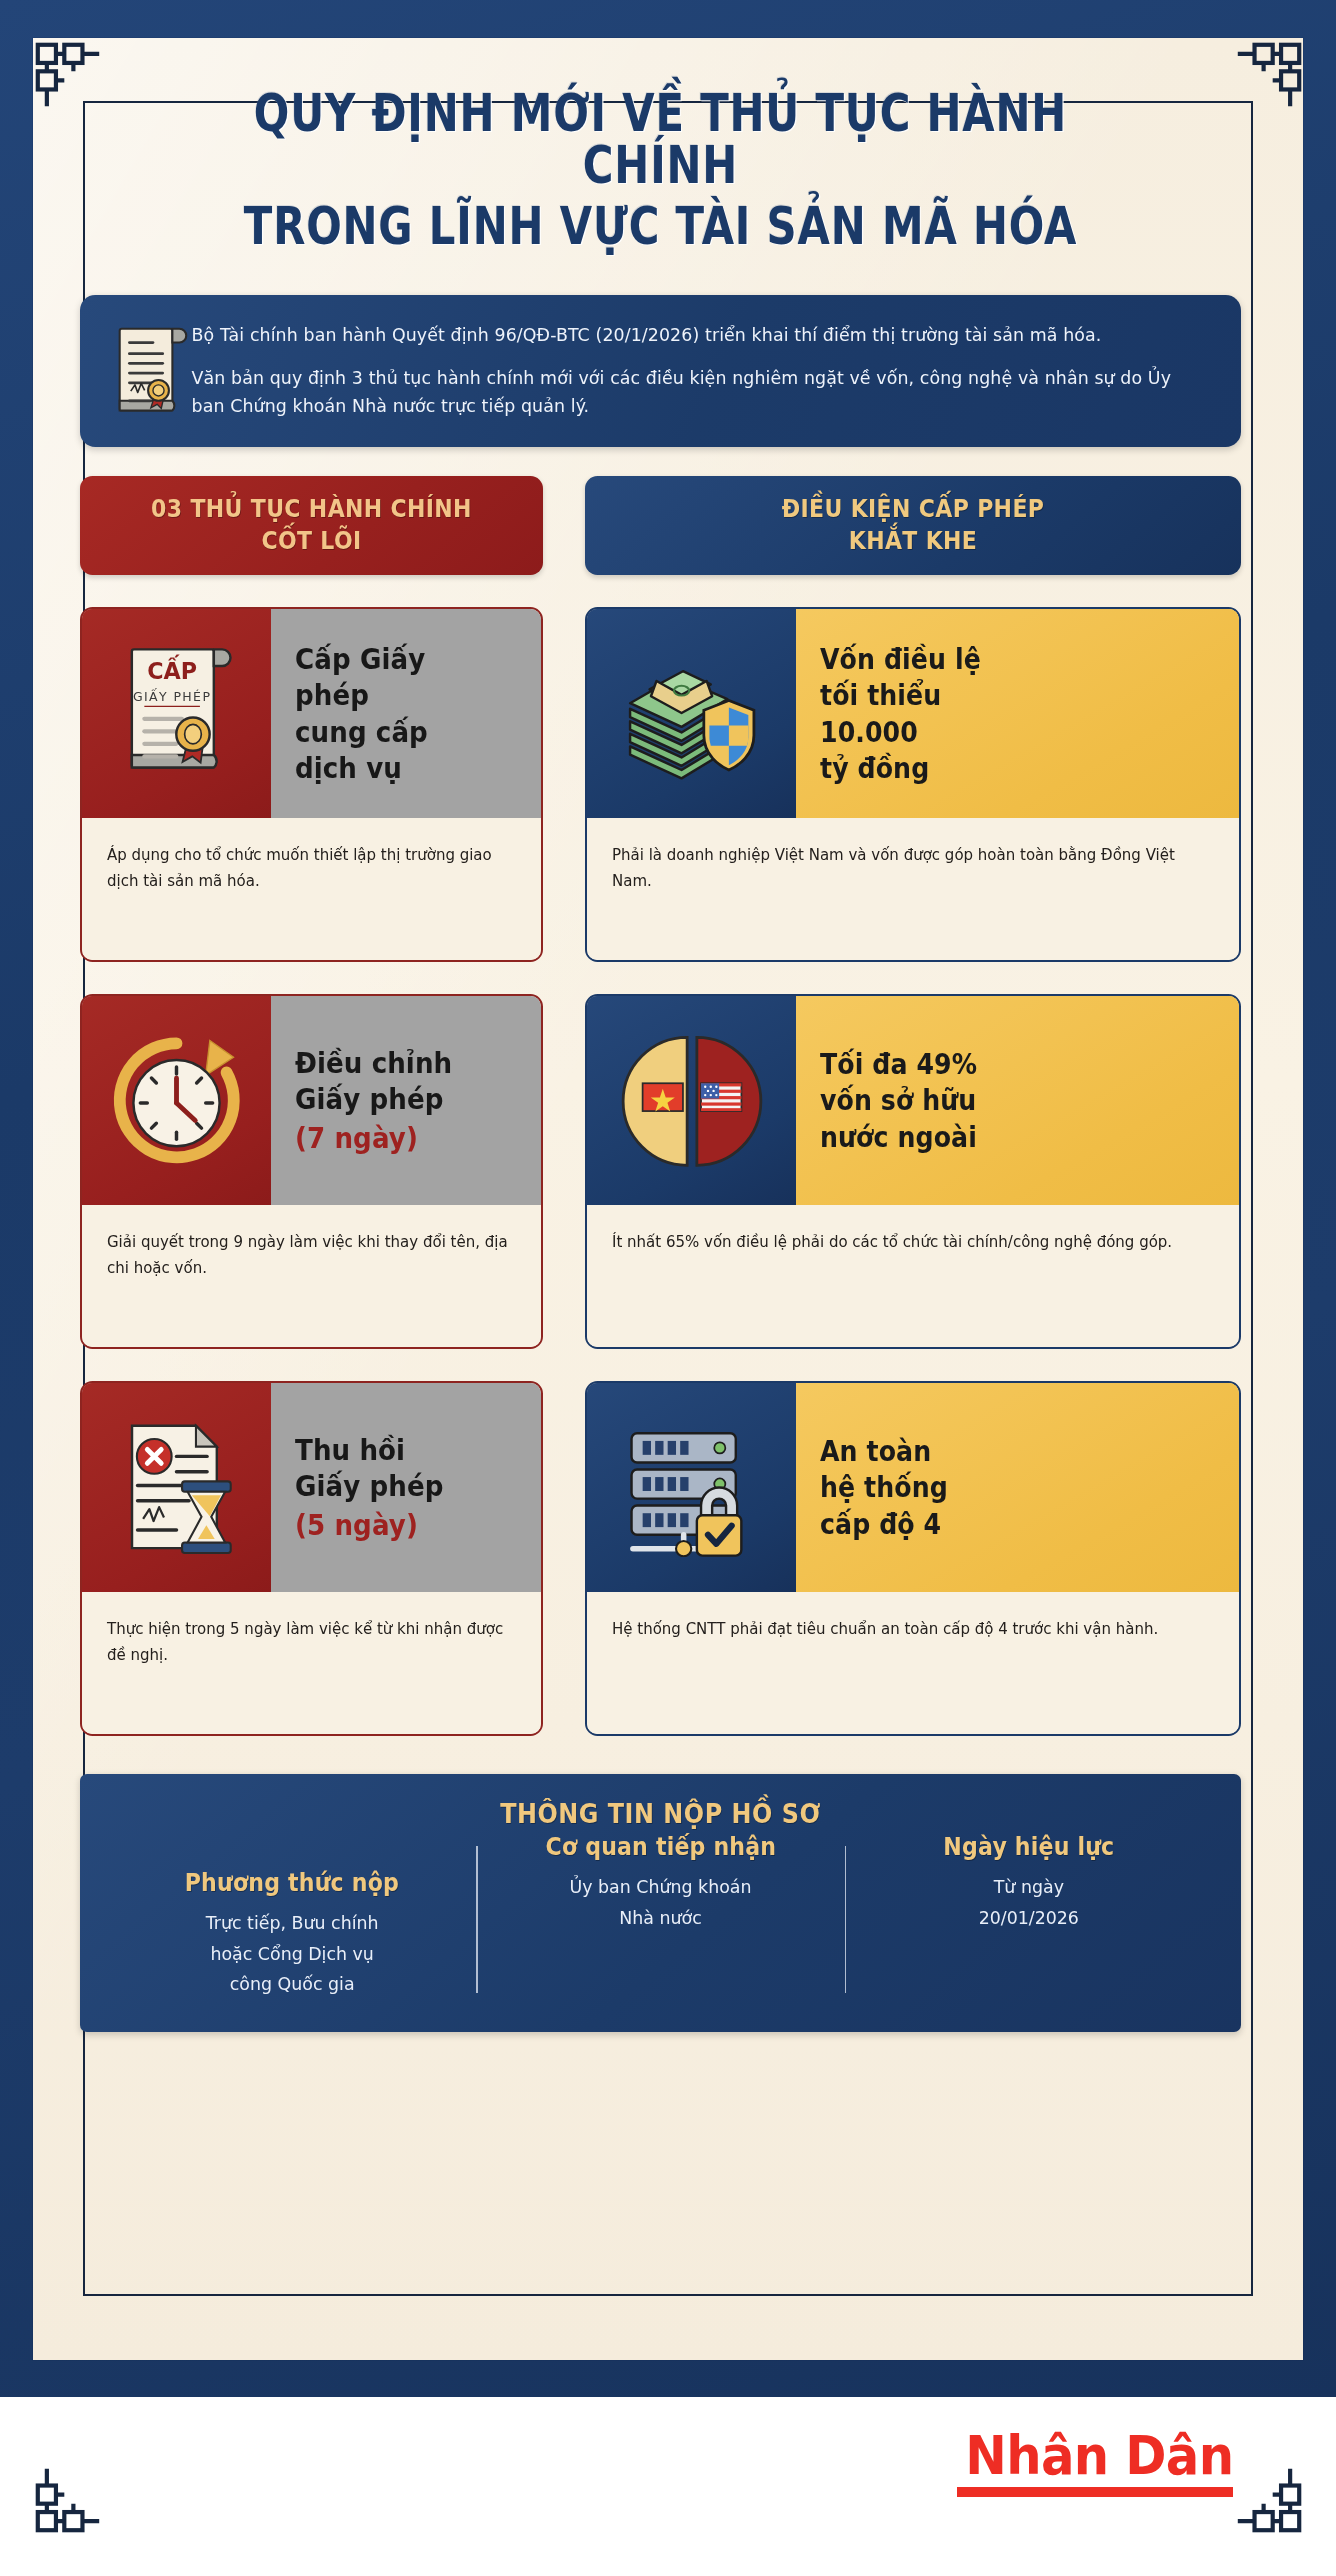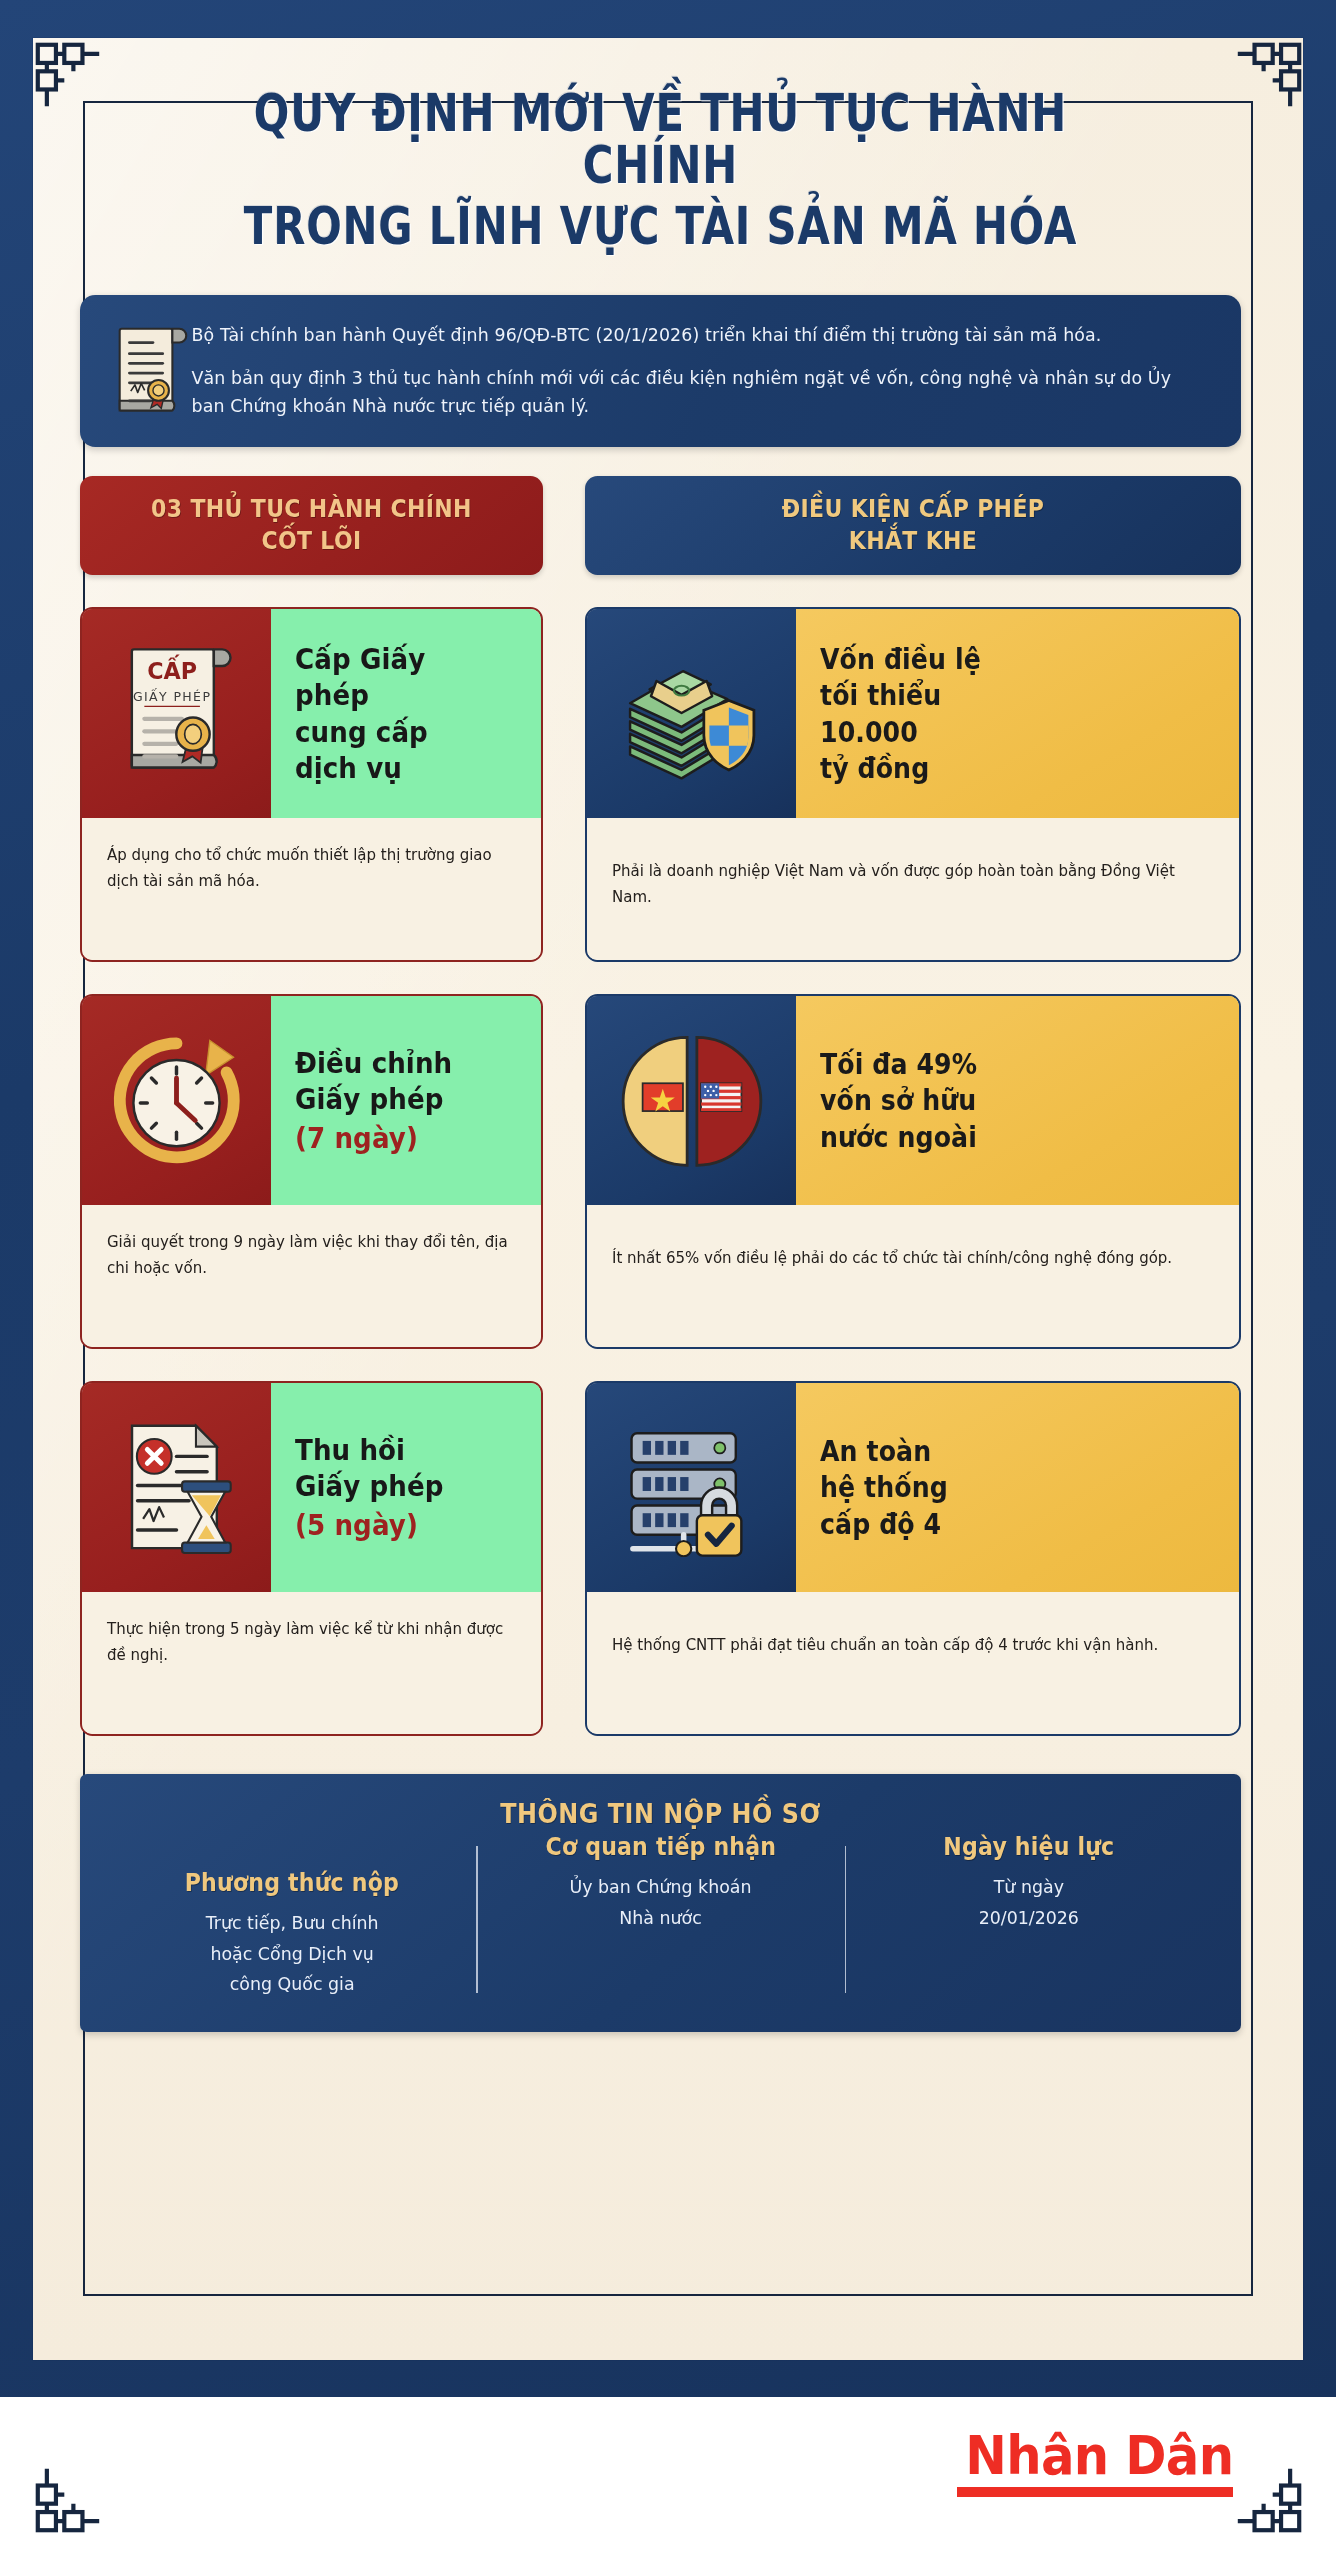--- a/index.html
+++ b/index.html
@@ -167,21 +167,21 @@
   .card {
     margin-top: 32px;
     border-radius: 12.5px;
     overflow: hidden;
     background: #f8f1e3;
     display: flex;
     flex-direction: column;
     min-height: 355px;
   }
   .card.red  { border: 2.1px solid #8e2420; }
-  .card.navy { border: 2.1px solid #1b3a68; gap: 16px; }
+  .card.navy { border: 2.1px solid #1b3a68; }
 
   .card-head {
     display: flex;
     align-items: stretch;
     min-height: 209px;
   }
   .card-art {
     flex: 0 0 189px;
     display: flex;
     align-items: center;
@@ -191,21 +191,21 @@
   .card.navy .card-art { background: #1e3f70; background-image: linear-gradient(150deg,#26487a 0%,#1b3a68 70%,#17315b 100%); }
   .card.navy .card-art { flex: 0 0 209px; }
 
   .card-title {
     flex: 1;
     display: flex;
     flex-direction: column;
     justify-content: center;
     padding: 18px 21px 18px 24px;
   }
-  .card.red .card-title { background: #86efac; }
+  .card.red .card-title { background: #a3a3a3; }
   .card.navy .card-title { background: #f2c14e; background-image: linear-gradient(150deg,#f5c95f 0%,#f0bd46 70%,#edb93f 100%); }
 
   .card-title .t {
     display: block;
     font-family: "DejaVu Sans", sans-serif;
     font-weight: 700;
     font-size: 29px;
     line-height: 1.25;
     color: #181818;
     letter-spacing: 0.1px;

